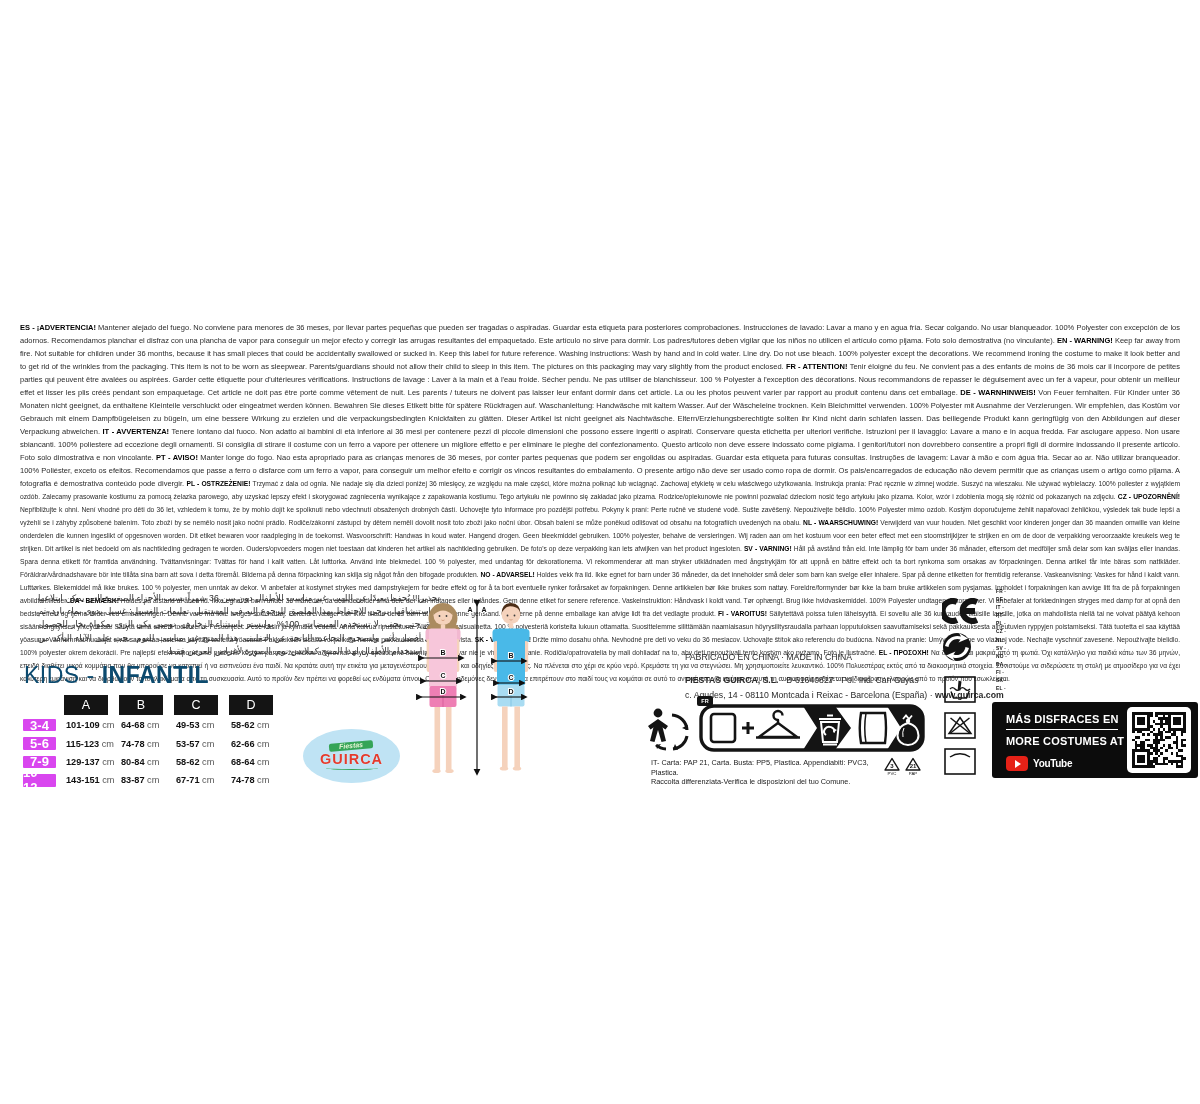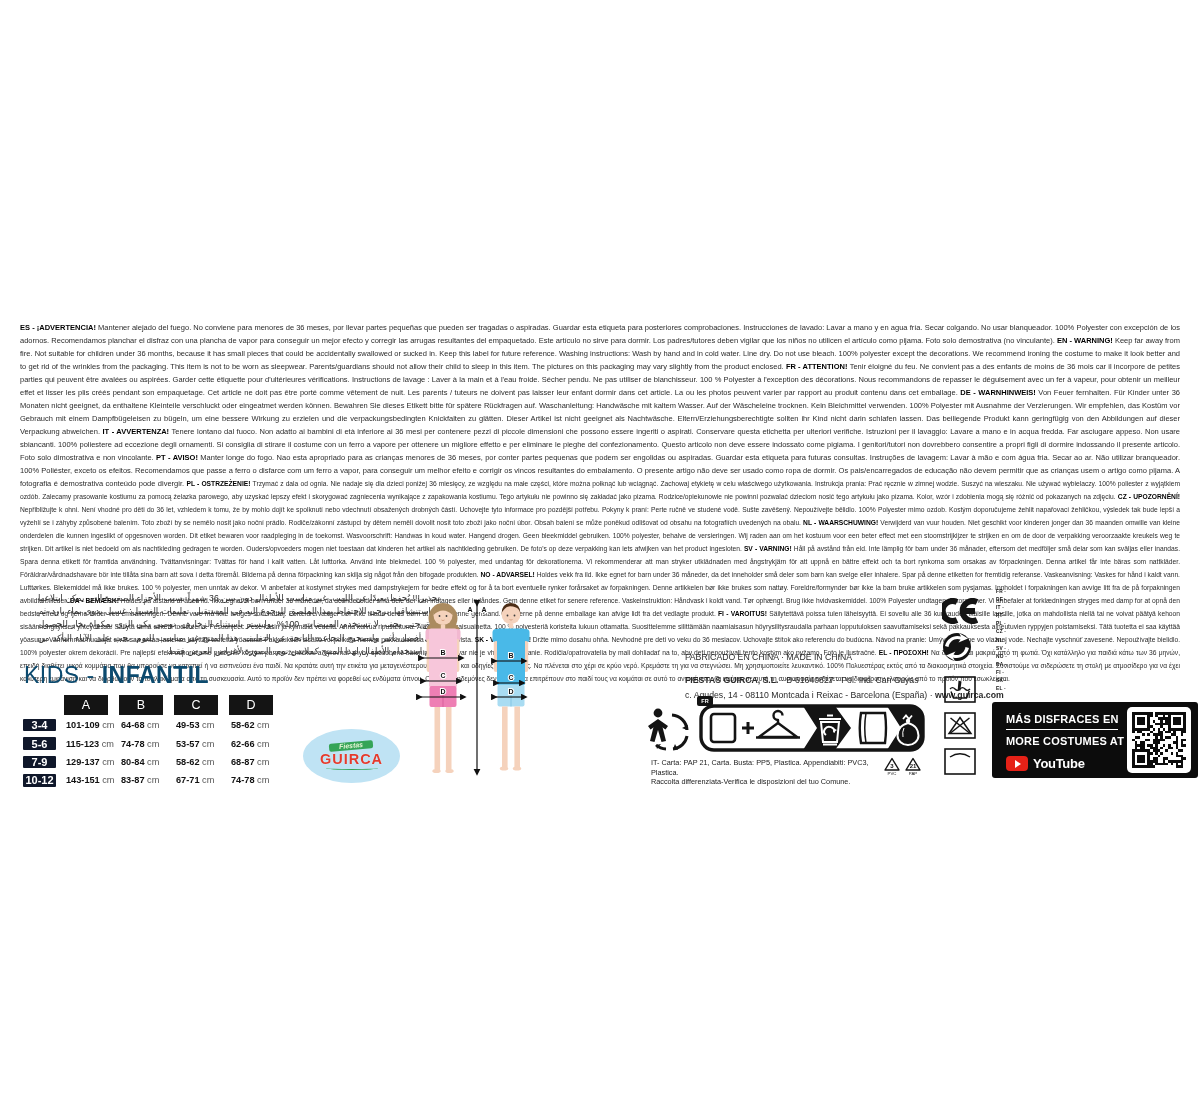--- a/index.html
+++ b/index.html
@@ -20,21 +20,21 @@
 
   
   #size-title{left:24px;top:662px;font-size:23px;color:#0c4a6e;letter-spacing:.5px;}
   #size-title .t1{font-weight:normal;}
   #size-title b{font-weight:bold;}
   #size-table{left:22px;top:694px;width:264px;}
   .thead{display:grid;grid-template-columns:42px 55px 55px 55px 55px;align-items:center;height:22px;}
   .hcell{width:44px;height:20px;background:#141414;color:#fff;display:flex;align-items:center;justify-content:center;
          font-size:12.5px;}
   .trow{display:grid;grid-template-columns:42px 55px 55px 55px 55px;align-items:center;height:18.4px;}
-  .age{width:33px;height:12.5px;background:#0f172a;color:#fff;font-weight:bold;font-size:11px;
+  .age{width:33px;height:12.5px;background:#d946ef;color:#fff;font-weight:bold;font-size:13px;
        display:flex;align-items:center;justify-content:center;justify-self:end;margin-right:8px;border-radius:1px;}
   .val{font-size:9.2px;color:#111;white-space:nowrap;padding-left:2px;}
   .val b{font-weight:bold;}
   .val .u{font-weight:normal;color:#555;}
 
   
   #guirca-logo{left:303px;top:729px;width:97px;height:54px;background:#bfe3f4;border-radius:50%;
                display:flex;flex-direction:column;align-items:center;justify-content:center;overflow:hidden;}
   #guirca-logo .fiestas{background:#35a457;color:#eaf6d8;font-style:italic;font-weight:bold;font-size:7px;
                padding:0 10px;transform:rotate(-5deg);border-radius:2px;line-height:8px;}
@@ -63,21 +63,21 @@
   #langs{left:996px;top:588px;font-size:4.8px;font-weight:bold;line-height:8.1px;color:#111;letter-spacing:.2px;}
 
   
   #promo{left:992px;top:702px;width:206px;height:76px;background:#0c0c0c;border-radius:3px;}
   #promo .ptxt{position:absolute;left:14px;top:11px;color:#fff;}
   #promo .l1,#promo .l2{font-size:11px;font-weight:bold;letter-spacing:.2px;white-space:nowrap;}
   #promo .pline{width:112px;height:0;border-bottom:1px solid #fff;margin:4px 0 5px 0;}
   #promo .ytrow{display:flex;align-items:center;gap:5px;margin-top:9px;}
   #promo .play{width:22px;height:15px;background:#e62117;border-radius:4px;display:flex;align-items:center;justify-content:center;}
   #promo .play .tri{width:0;height:0;border-left:6px solid #fff;border-top:4px solid transparent;border-bottom:4px solid transparent;margin-left:1px;}
-  #promo .ytname{color:#fff;font-size:13px;font-weight:bold;letter-spacing:-.3px;}
+  #promo .ytname{color:#fff;font-size:10px;font-weight:bold;letter-spacing:-.3px;}
   #qr{position:absolute;right:7px;top:5px;width:64px;height:66px;background:#fff;border-radius:5px;padding:5px;}
   #qr-grid{width:54px;height:56px;display:grid;grid-template-columns:repeat(21,1fr);grid-template-rows:repeat(21,1fr);}
   #qr-grid div{width:100%;height:100%;}
   #qr-grid .on{background:#0c0c0c;}
 
   .mlabel{font-family:"Liberation Sans",sans-serif;font-weight:bold;font-size:7px;fill:#111;text-anchor:middle;
           paint-order:stroke;stroke:#ffffff;stroke-width:2px;}
 </style>
 </head>
 <body>
@@ -185,21 +185,21 @@
           <div class="val"><b>115-123</b><span class="u"> cm</span></div>
           <div class="val"><b>74-78</b><span class="u"> cm</span></div>
           <div class="val"><b>53-57</b><span class="u"> cm</span></div>
           <div class="val"><b>62-66</b><span class="u"> cm</span></div>
         </div>
         <div class="trow">
           <div class="age">7-9</div>
           <div class="val"><b>129-137</b><span class="u"> cm</span></div>
           <div class="val"><b>80-84</b><span class="u"> cm</span></div>
           <div class="val"><b>58-62</b><span class="u"> cm</span></div>
-          <div class="val"><b>68-87</b><span class="u"> cm</span></div>
+          <div class="val"><b>68-64</b><span class="u"> cm</span></div>
         </div>
         <div class="trow">
           <div class="age">10-12</div>
           <div class="val"><b>143-151</b><span class="u"> cm</span></div>
           <div class="val"><b>83-87</b><span class="u"> cm</span></div>
           <div class="val"><b>67-71</b><span class="u"> cm</span></div>
           <div class="val"><b>74-78</b><span class="u"> cm</span></div>
         </div>
       </div>
   </div>

